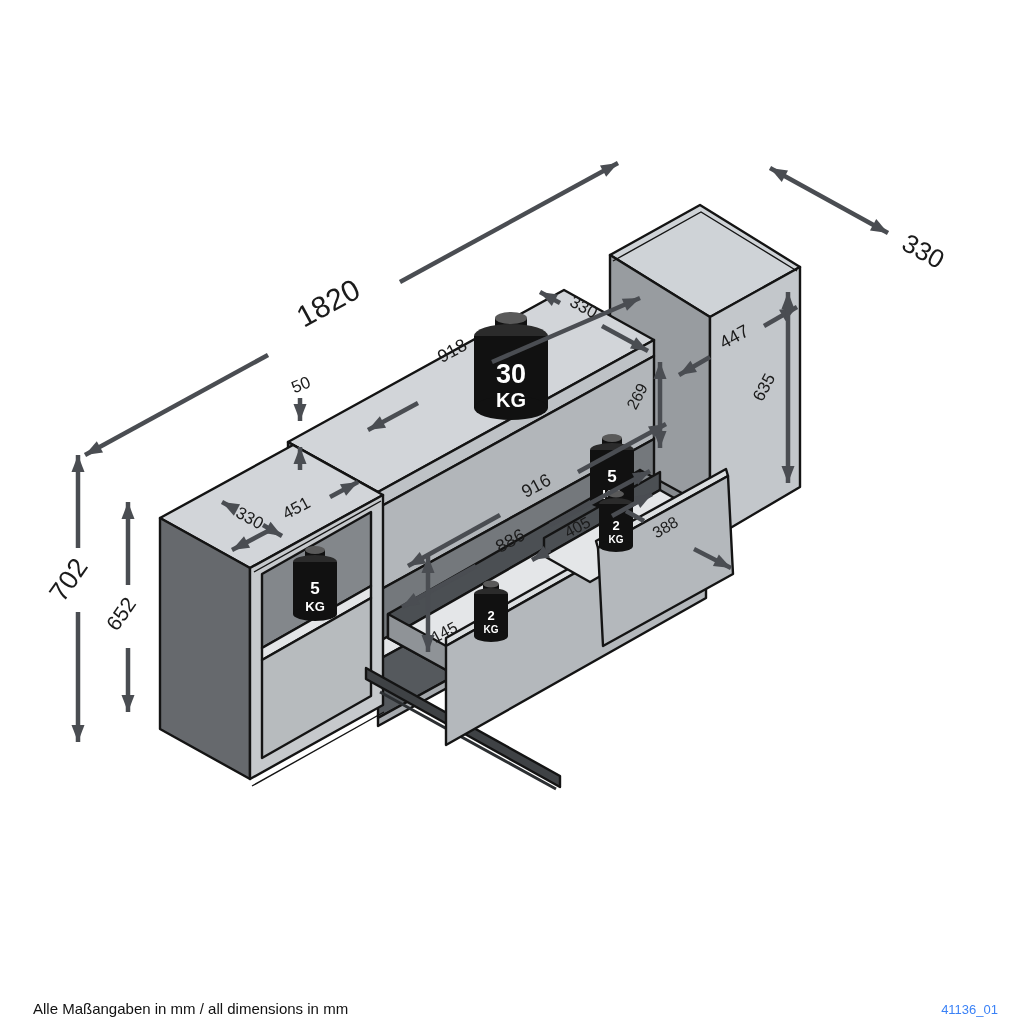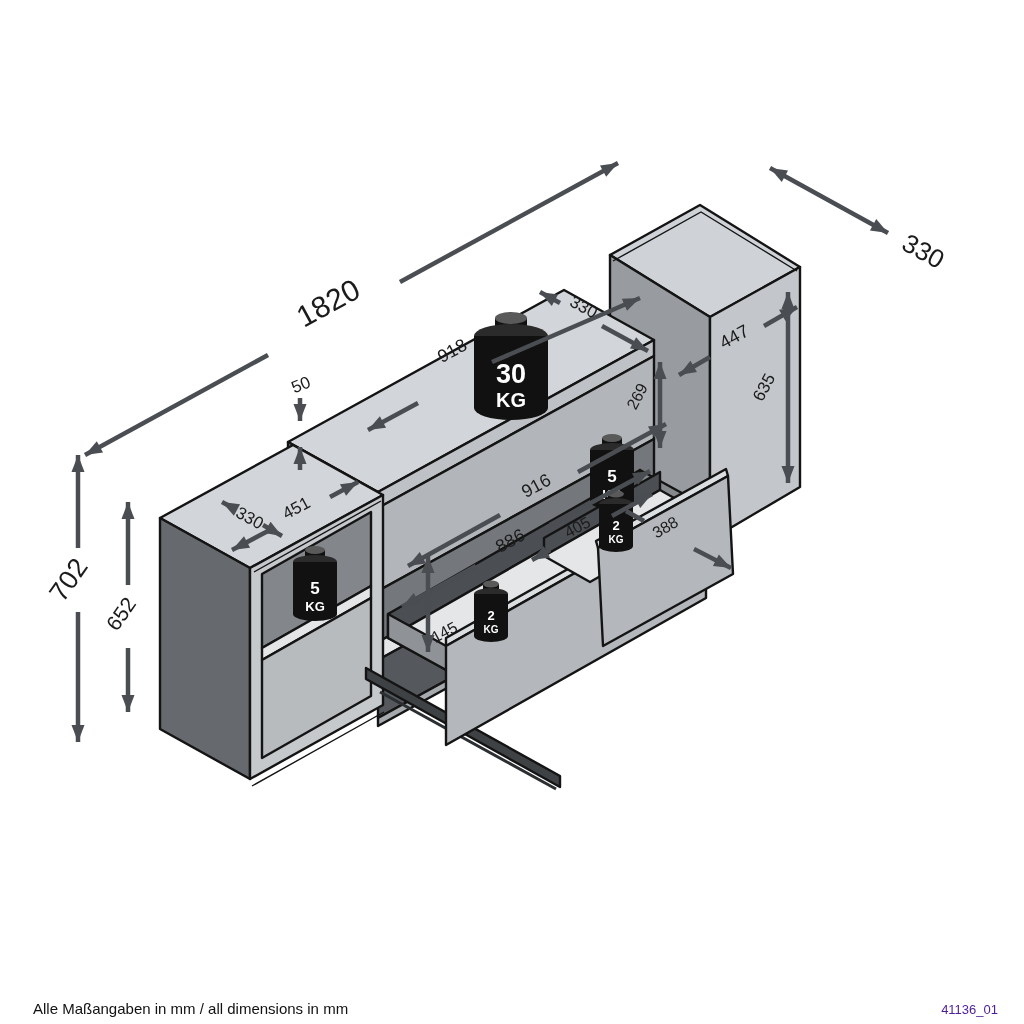--- a/index.html
+++ b/index.html
@@ -5,21 +5,21 @@
   html,body{margin:0;padding:0;background:#fff;}
   #page{position:relative;width:1024px;height:1024px;background:#ffffff;overflow:hidden;
         font-family:"Liberation Sans",sans-serif;}
   #drawing{position:absolute;left:0;top:0;}
   svg .face{stroke:#141414;stroke-width:2.4;stroke-linejoin:round;}
   svg .thin{stroke:#141414;stroke-width:1.4;fill:none;}
   svg line.dim{stroke:#4a4d52;stroke-width:4.5;}
   svg text.dl{fill:#1b1b1b;text-anchor:middle;}
   svg text.wt{fill:#ffffff;font-weight:bold;text-anchor:middle;}
   .footer-note{position:absolute;left:33px;top:1000px;font-size:15px;color:#111;}
-  .doc-id{position:absolute;right:26px;top:1002px;font-size:13px;color:#4c1d95;}
+  .doc-id{position:absolute;right:26px;top:1002px;font-size:13px;color:#3b82f6;}
 </style>
 </head>
 <body>
 
 <div id="page">
   <svg id="drawing" width="1024" height="1024" viewBox="0 0 1024 1024">
 
     <g>
       <polygon class="face" fill="#cfd3d7" points="610,255 700,205 800,267 710,317"></polygon>
       <polygon class="face" fill="#989ca0" points="610,255 710,317 710,540 610,478"></polygon>

